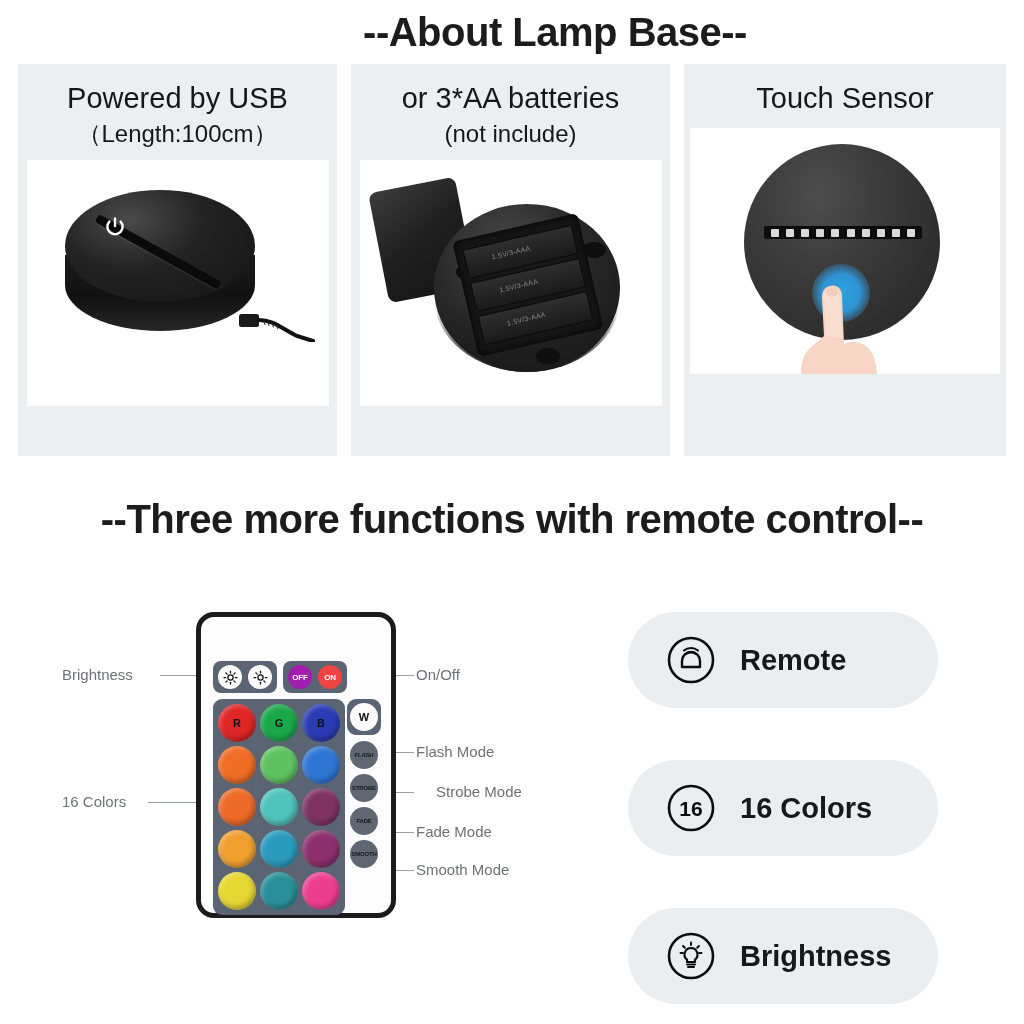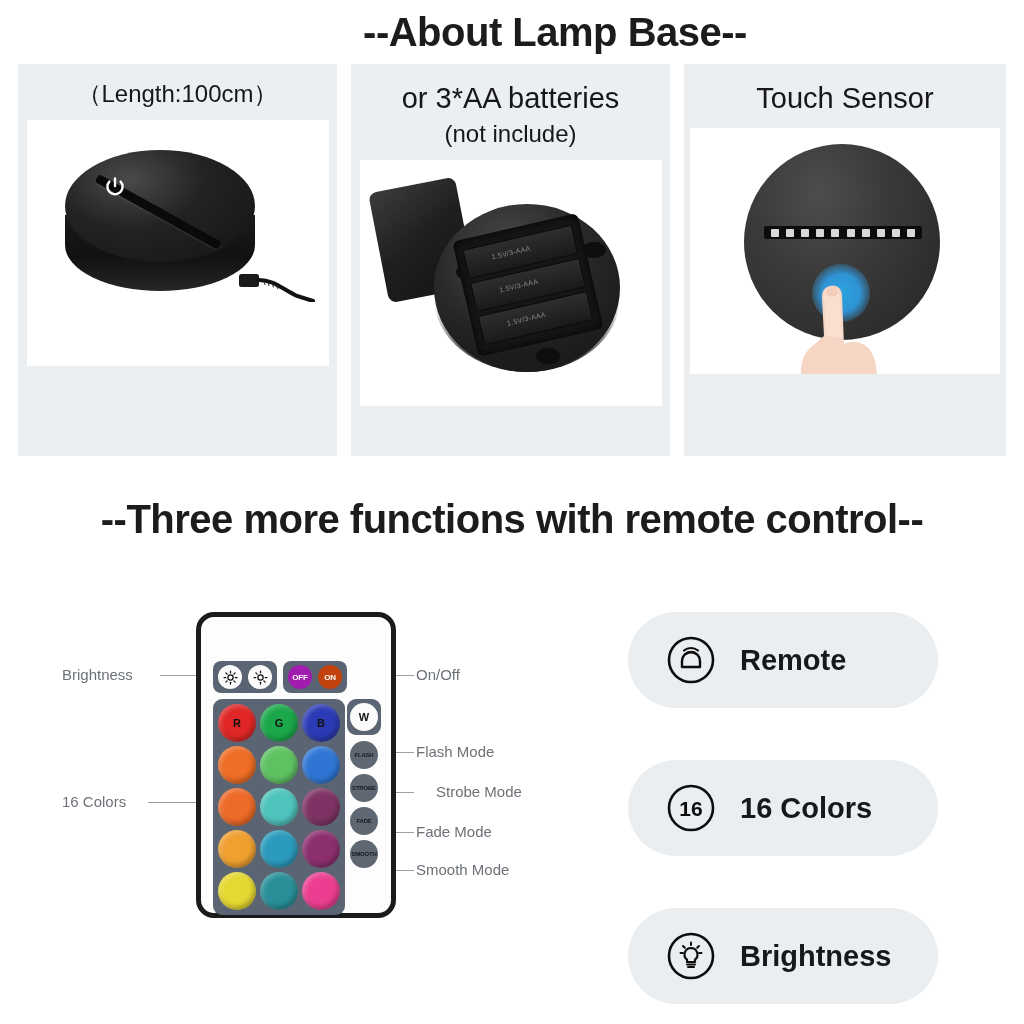--- a/index.html
+++ b/index.html
@@ -239,21 +239,21 @@
     border-radius: 50%;
     display: flex;
     align-items: center;
     justify-content: center;
     font-size: 8px;
     font-weight: 700;
     letter-spacing: -0.2px;
   }
   .btn-bright { background: #fbfbfb; }
   .btn-off { background: #a21caf; color: #fff; }
-  .btn-on  { background: #c2410c; color: #fff; }
+  .btn-on  { background: #ef4444; color: #fff; }
 
   .pad {
     position: absolute;
     left: 12px; top: 82px;
     width: 132px;
     background: #5b6472;
     border-radius: 9px;
     padding: 5px;
     display: grid;
     grid-template-columns: repeat(3, 1fr);
@@ -347,20 +347,21 @@
   }
 </style>
 </head>
 <body>
 
 <div class="heading" id="heading-about">--About Lamp Base--</div>
 
 <div class="panels">
 
   <div class="panel">
+    <div class="panel-title">Powered by USB</div>
     <div class="panel-sub">（Length:100cm）</div>
     <div class="panel-photo">
       <div class="base-side"></div>
       <div class="base-top"></div>
       <div class="base-slot"></div>
       <svg class="power-glyph" viewBox="0 0 24 24">
         <path d="M12 3.5 V 11" stroke="#ffffff" stroke-width="2.4" stroke-linecap="round" fill="none"></path>
         <path d="M6.4 6.6 a7.6 7.6 0 1 0 11.2 0" stroke="#ffffff" stroke-width="2.4" fill="none" stroke-linecap="round"></path>
       </svg>
       <svg class="usb-cable" viewBox="0 0 78 40">

